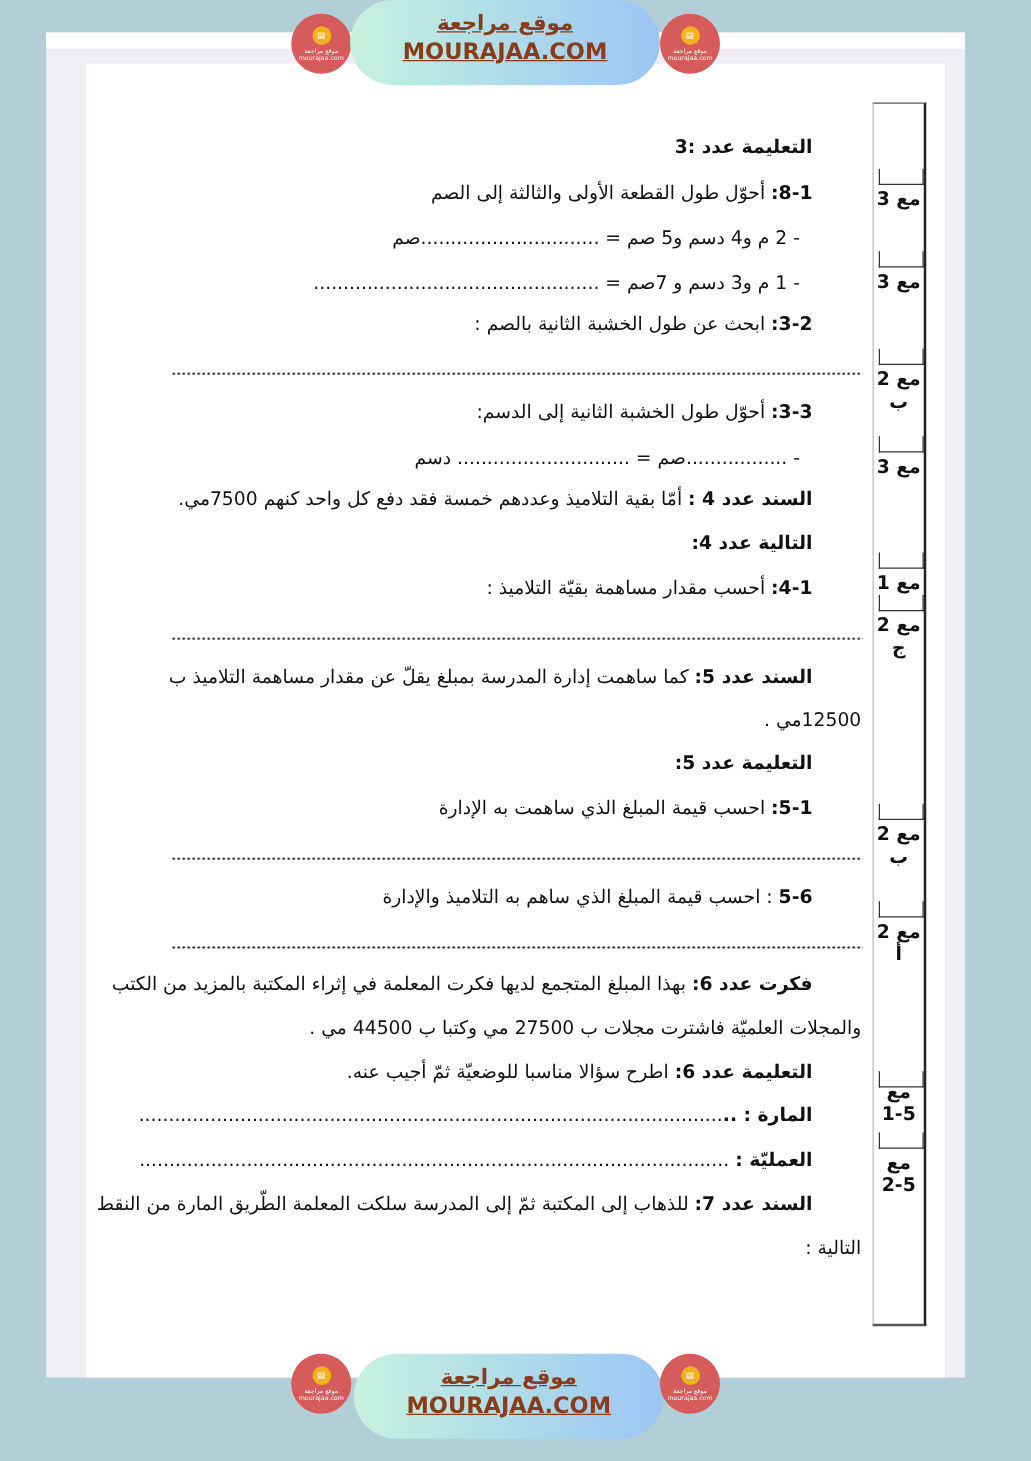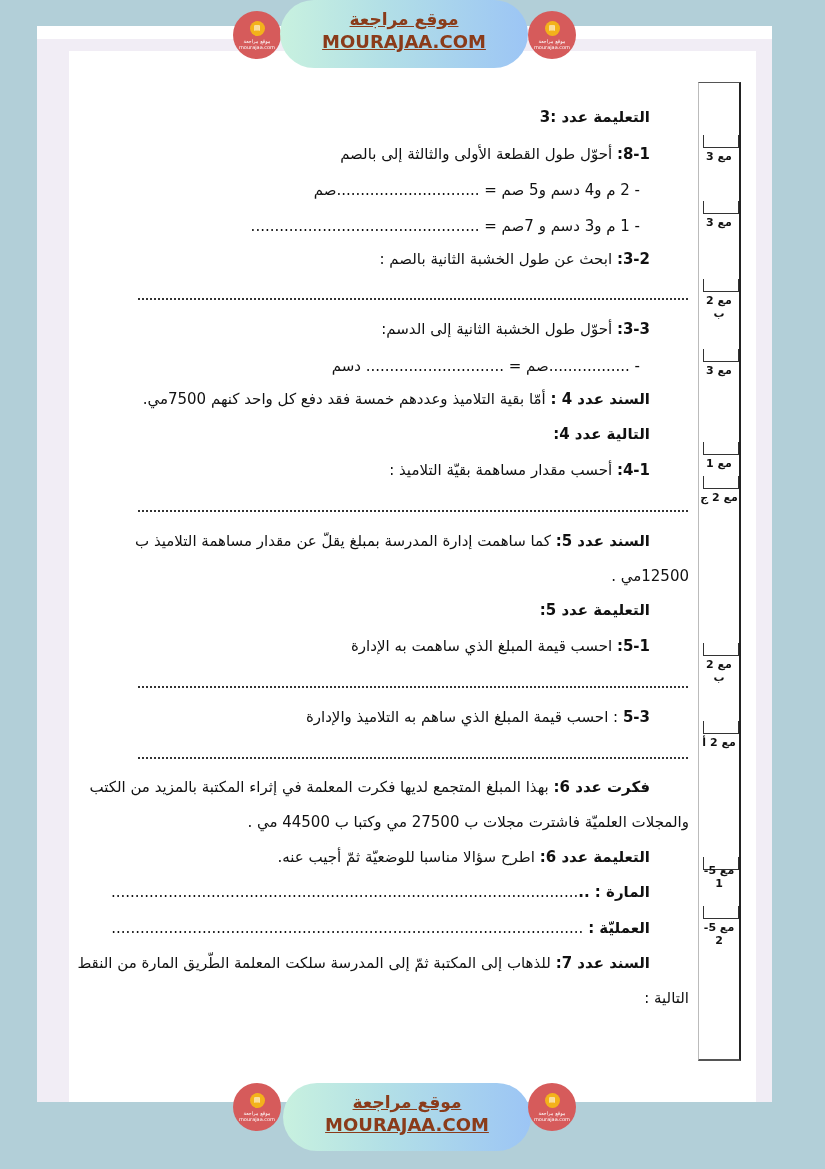--- a/index.html
+++ b/index.html
@@ -23,21 +23,21 @@
     position:absolute; left:698px; top:82px; width:40px; height:976px;
     border-left:1px solid #bbb; border-right:2px solid #222; border-top:1px solid #555; border-bottom:2px solid #555;
     background:#fff;
   }
   .mark {
     position:absolute; left:703px; width:34px; height:12px;
     border-left:1px solid #333; border-right:1px solid #333; border-bottom:1px solid #333;
   }
   .mark-label {
     position:absolute; left:700px; width:38px; text-align:center;
-    font-size:11px; font-weight:bold; color:#111; direction:rtl;
+    font-size:15px; font-weight:bold; color:#111; direction:rtl;
     font-family:"DejaVu Sans", sans-serif;
   }
   .line {
     position:absolute; right:175px; direction:rtl; text-align:right;
     font-size:15px; color:#111; white-space:nowrap;
     font-family:"DejaVu Sans", sans-serif;
   }
   .line b { font-weight:bold;text-align:right; }
   .dots {
     position:absolute; left:137px; width:553px; height:2px;
@@ -103,37 +103,37 @@
     <div class="mark-label" style="top: 658px;">مع 2 ب</div>
     <div class="mark" style="top: 721px;"></div>
     <div class="mark-label" style="top: 736px;">مع 2 أ</div>
     <div class="mark" style="top: 857px;"></div>
     <div class="mark-label" style="top: 864px;">مع 5-1</div>
     <div class="mark" style="top: 906px;"></div>
     <div class="mark-label" style="top: 921px;">مع 5-2</div>
   </div>
 
 <div class="line" style="top:108px;"><b>التعليمة عدد :3</b></div>
-<div class="line" style="top:145px;"><b>8-1:</b><span> أحوّل طول القطعة الأولى والثالثة إلى بالصم</span></div>
+<div class="line" style="top:145px;"><b>8-1:</b><span> أحوّل طول القطعة الأولى والثالثة إلى الصم</span></div>
 <div class="line" style="top:181px;right:185px;">- 2 م و4 دسم و5 صم = ..............................صم</div>
 <div class="line" style="top:217px;right:185px;">- 1 م و3 دسم و 7صم  = ................................................</div>
 <div class="line" style="top:250px;"><b>3-2:</b><span> ابحث عن طول الخشبة الثانية بالصم :</span></div>
 <div class="dots" style="top:298px;"></div>
 <div class="line" style="top:320px;"><b>3-3:</b><span> أحوّل طول الخشبة الثانية إلى الدسم:</span></div>
 <div class="line" style="top:357px;right:185px;">- .................صم = ............................. دسم</div>
 <div class="line" style="top:390px;"><b>السند عدد 4 :</b><span> أمّا بقية التلاميذ وعددهم خمسة فقد دفع كل واحد كنهم 7500مي.</span></div>
 <div class="line" style="top:425px;"><b>التالية عدد 4:</b></div>
 <div class="line" style="top:461px;"><b>4-1:</b><span> أحسب مقدار مساهمة بقيّة التلاميذ :</span></div>
 <div class="dots" style="top:510px;"></div>
 <div class="line" style="top:532px;"><b>السند عدد 5:</b><span> كما ساهمت إدارة المدرسة بمبلغ يقلّ عن مقدار مساهمة التلاميذ ب</span></div>
 <div class="line" style="top:567px;right:136px;">12500مي .</div>
 <div class="line" style="top:601px;"><b>التعليمة عدد 5:</b></div>
 <div class="line" style="top:637px;"><b>5-1:</b><span> احسب قيمة المبلغ الذي ساهمت به الإدارة</span></div>
 <div class="dots" style="top:686px;"></div>
-<div class="line" style="top:708px;"><b>5-3</b><span> : احسب قيمة المبلغ الذي ساهم به التلاميذ والإدارة</span></div>
+<div class="line" style="top:708px;"><b>5-6</b><span> : احسب قيمة المبلغ الذي ساهم به التلاميذ والإدارة</span></div>
 <div class="dots" style="top:757px;"></div>
 <div class="line" style="top:778px;"><b>فكرت عدد 6:</b><span> بهذا المبلغ المتجمع لديها فكرت المعلمة في إثراء المكتبة بالمزيد من الكتب</span></div>
 <div class="line" style="top:813px;right:136px;">والمجلات العلميّة فاشترت مجلات ب 27500 مي وكتبا ب 44500 مي .</div>
 <div class="line" style="top:848px;"><b>التعليمة عدد 6:</b><span> اطرح سؤالا مناسبا للوضعيّة ثمّ أجيب عنه.</span></div>
 <div class="line" style="top:883px;"><b>المارة : ..</b><span>..................................................................................................</span></div>
 <div class="line" style="top:919px;"><b>العمليّة :</b><span> ...................................................................................................</span></div>
 <div class="line" style="top:954px;"><b>السند عدد 7:</b><span> للذهاب إلى المكتبة ثمّ إلى المدرسة سلكت المعلمة الطّريق المارة من النقط</span></div>
 <div class="line" style="top:989px;right:136px;">التالية :</div>
 
 <div class="logo" style="left:233px;top:1083px;">

